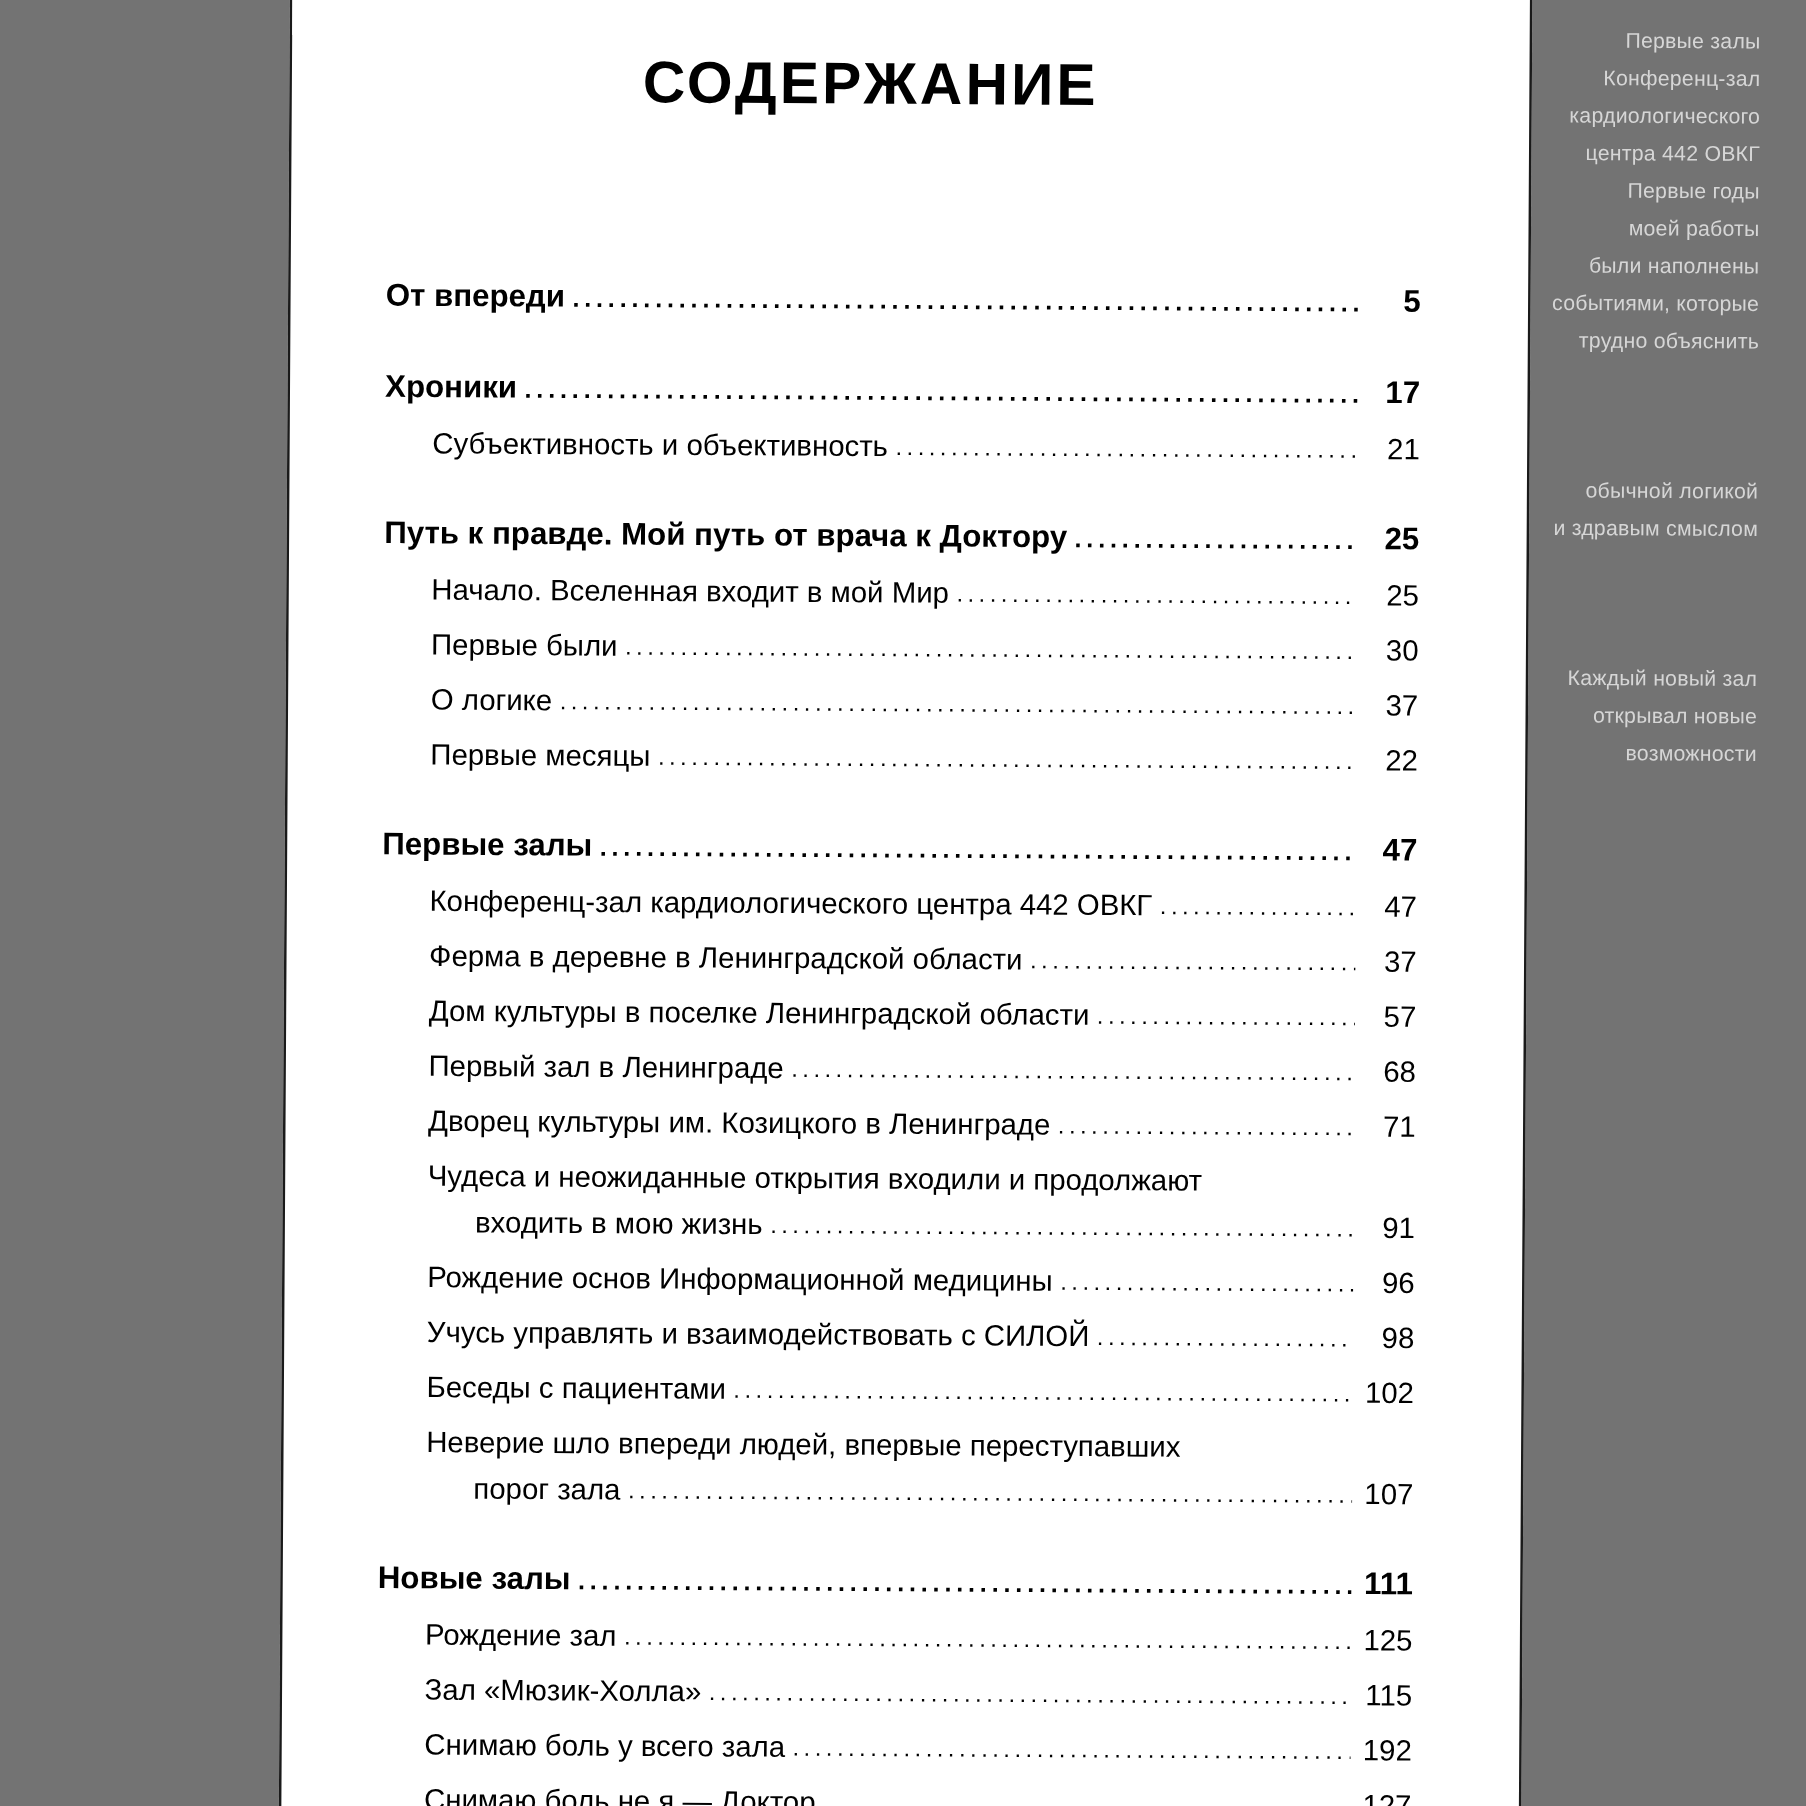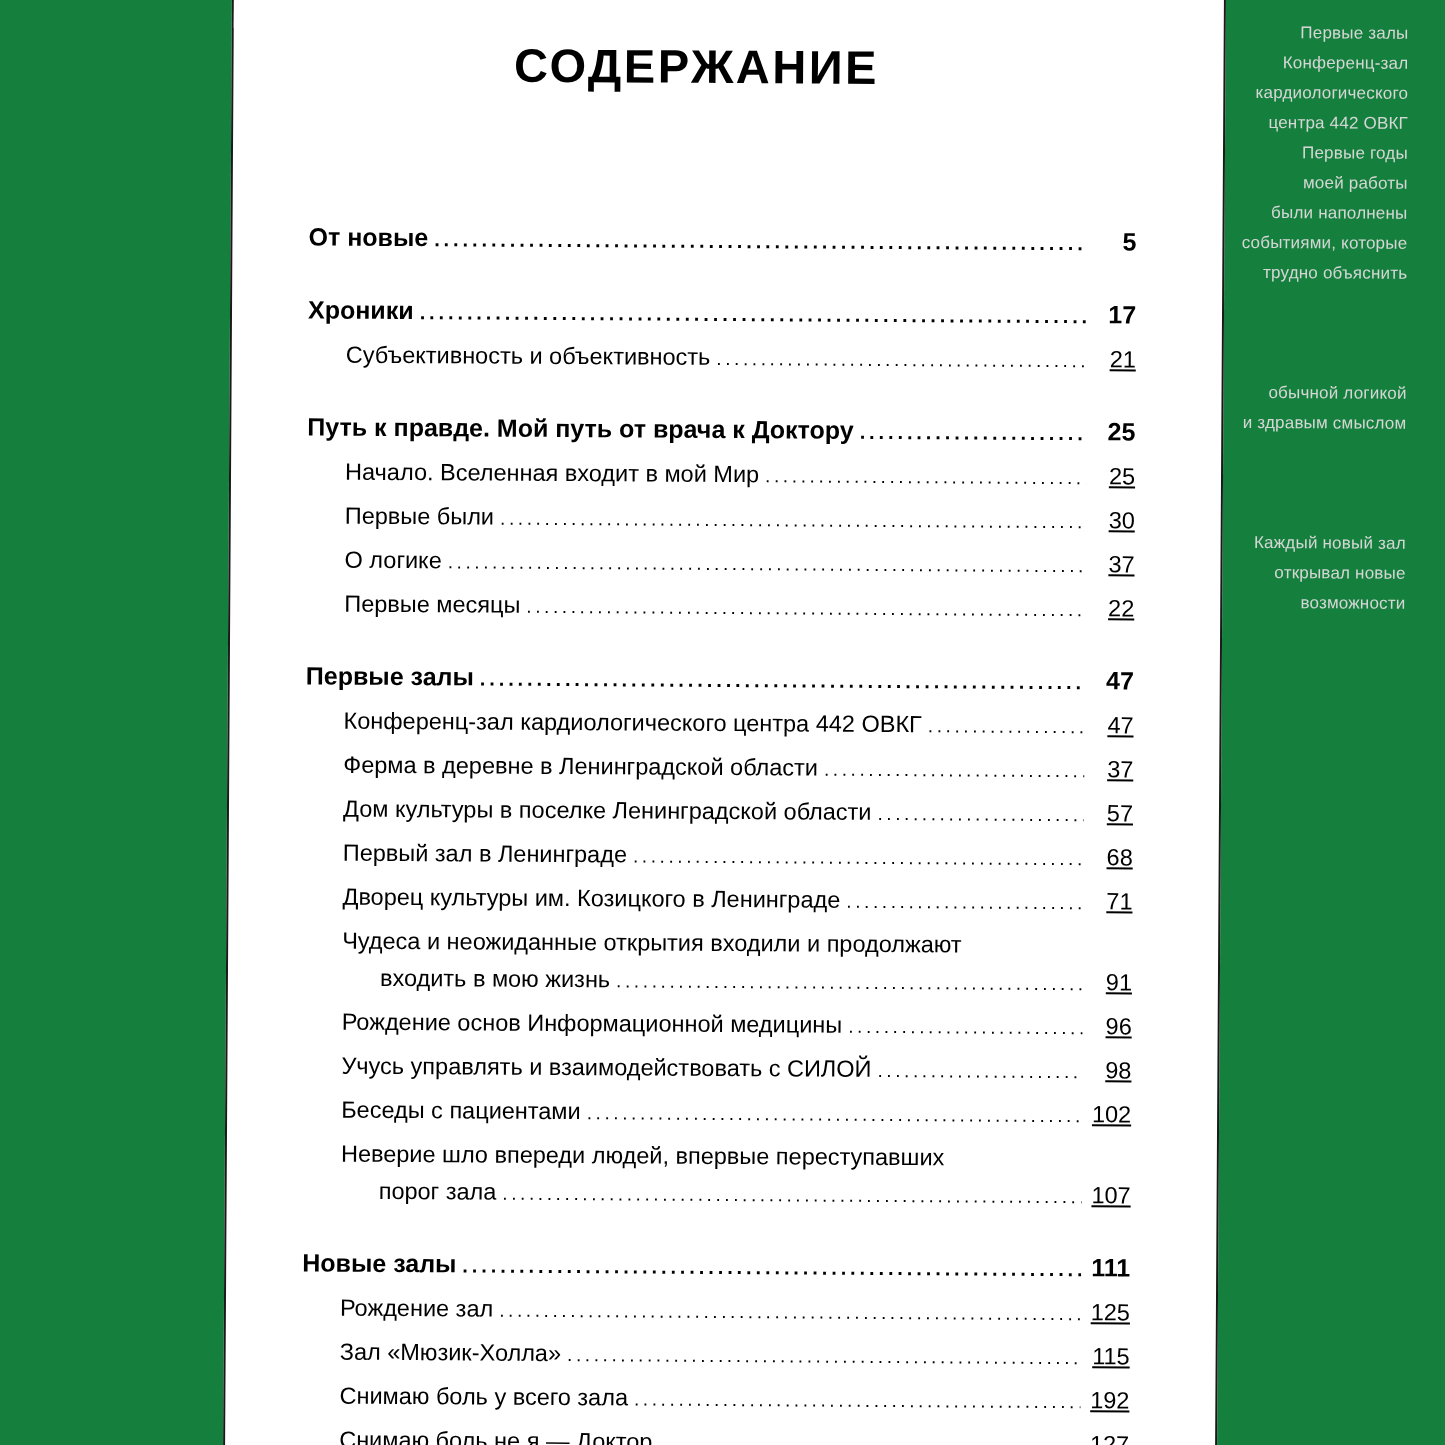--- a/index.html
+++ b/index.html
@@ -4,21 +4,21 @@
 <style>
   html, body {
     margin: 0;
     padding: 0;
     background: #ffffff;
   }
   #page {
     position: relative;
     width: 1445px;
     height: 1445px;
-    background: #15803d;
+    background: #737373;
     overflow: hidden;
     font-family: "Liberation Sans", sans-serif;
   }
 
   
   .sheet {
     position: absolute;
     left: 232px;
     top: -14px;
     width: 990px;
@@ -119,21 +119,21 @@
   .lvl1 .page { font-weight: bold; min-width: 44px; }
   .lvl1 .dots { letter-spacing: 3.9px; font-size: 20px; }
 
   
   .lvl2 {
     font-size: 23.5px;
     font-weight: normal;
     margin-top: 17px;
     padding-left: 38px;
   }
-  .lvl2 .page { min-width: 44px; text-decoration: underline; }
+  .lvl2 .page { min-width: 44px; }
 
   
   .lvl2.twoline {
     display: block;
     padding-left: 38px;
   }
   .lvl2.twoline .line1 {
     white-space: nowrap;
   }
   .lvl2.twoline .line2row {
@@ -175,21 +175,21 @@
       <div>&nbsp;</div>
       <div>Каждый новый зал</div>
       <div>открывал новые</div>
       <div>возможности</div>
     </div>
 
   <div class="content">
     <div class="toc-title">СОДЕРЖАНИЕ</div>
     <div class="toc" id="toc">
         <div class="row lvl1 gap-top-first">
-          <span class="label">От новые</span>
+          <span class="label">От впереди</span>
           <span class="dots">........................................................................................................................</span>
           <span class="page">5</span>
         </div>
         <div class="row lvl1 block-gap">
           <span class="label">Хроники</span>
           <span class="dots">........................................................................................................................</span>
           <span class="page">17</span>
         </div>
         <div class="row lvl2">
           <span class="label">Субъективность и объективность</span>

